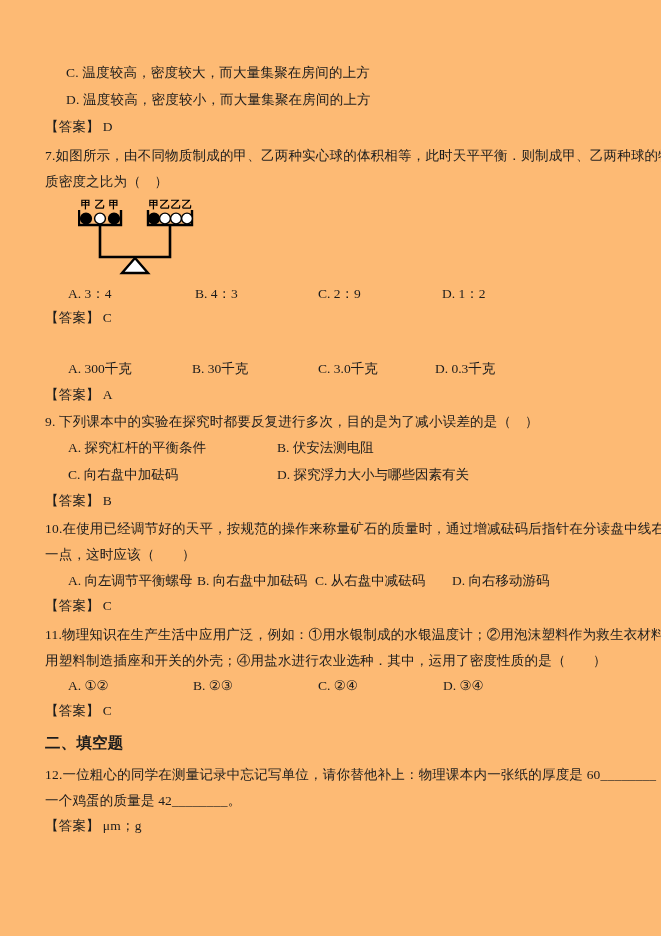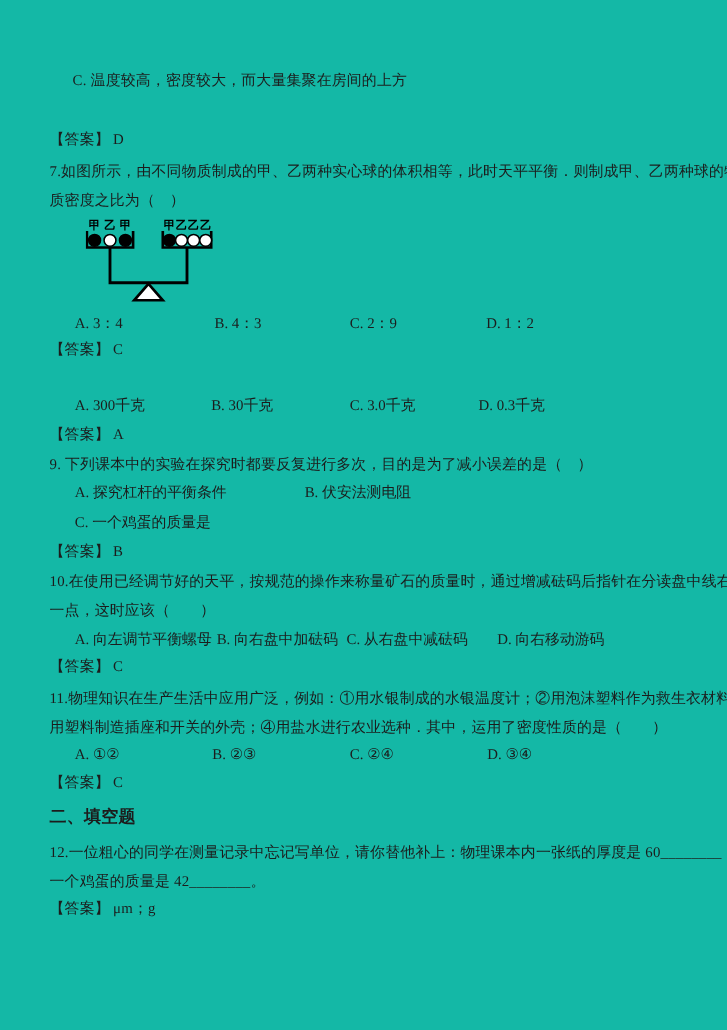--- a/index.html
+++ b/index.html
@@ -1,19 +1,19 @@
 <!DOCTYPE html>
 <html><head>
 <meta charset="utf-8">
 <style>
   html,body{margin:0;padding:0;background:#888;}
   .page{
     position:relative;
     width:661px;height:936px;
-    background:#14b8a6;
+    background:#fdba74;
     font-family:"Liberation Serif","DejaVu Serif",serif;
     color:#1c1c1c;
     overflow:hidden;
   }
   .line{
     position:absolute;
     left:45px;
     font-size:13.5px;
     line-height:14px;
     white-space:nowrap;
@@ -32,20 +32,21 @@
     font-weight:bold;
     font-size:10.5px;
   }
 </style>
 </head>
 <body>
 
 <div class="page">
 
   <div class="line" style="top:66px;left:66px">C. 温度较高，密度较大，而大量集聚在房间的上方</div>
+  <div class="line" style="top:93px;left:66px">D. 温度较高，密度较小，而大量集聚在房间的上方</div>
   <div class="line answer" style="top:120px"><span>【答案】</span><span class="ans-val">D</span></div>
 
   <div class="line" style="top:149px">7.如图所示，由不同物质制成的甲、乙两种实心球的体积相等，此时天平平衡．则制成甲、乙两种球的物</div>
   <div class="line" style="top:175px">质密度之比为（　）</div>
 
   <svg style="position:absolute;left:78px;top:196px" width="120" height="84" viewBox="0 0 120 84">
 
     <text x="8" y="12" text-anchor="middle">甲</text>
     <text x="22" y="12" text-anchor="middle">乙</text>
     <text x="36" y="12" text-anchor="middle">甲</text>
@@ -88,21 +89,22 @@
     <span class="opt" style="left:435px">D. 0.3千克</span>
   </div>
   <div class="line answer" style="top:388px"><span>【答案】</span><span class="ans-val">A</span></div>
 
   <div class="line" style="top:415px">9. 下列课本中的实验在探究时都要反复进行多次，目的是为了减小误差的是（　）</div>
   <div class="opt-row" style="top:441px">
     <span class="opt" style="left:68px">A. 探究杠杆的平衡条件</span>
     <span class="opt" style="left:277px">B. 伏安法测电阻</span>
   </div>
   <div class="opt-row" style="top:468px">
-    <span class="opt" style="left:68px">C. 一个鸡蛋的质量是</span>
+    <span class="opt" style="left:68px">C. 向右盘中加砝码</span>
+    <span class="opt" style="left:277px">D. 探究浮力大小与哪些因素有关</span>
   </div>
   <div class="line answer" style="top:494px"><span>【答案】</span><span class="ans-val">B</span></div>
 
   <div class="line" style="top:522px">10.在使用已经调节好的天平，按规范的操作来称量矿石的质量时，通过增减砝码后指针在分读盘中线右边</div>
   <div class="line" style="top:548px">一点，这时应该（　　）</div>
   <div class="opt-row" style="top:574px">
     <span class="opt" style="left:68px">A. 向左调节平衡螺母</span>
     <span class="opt" style="left:197px">B. 向右盘中加砝码</span>
     <span class="opt" style="left:315px">C. 从右盘中减砝码</span>
     <span class="opt" style="left:452px">D. 向右移动游码</span>

